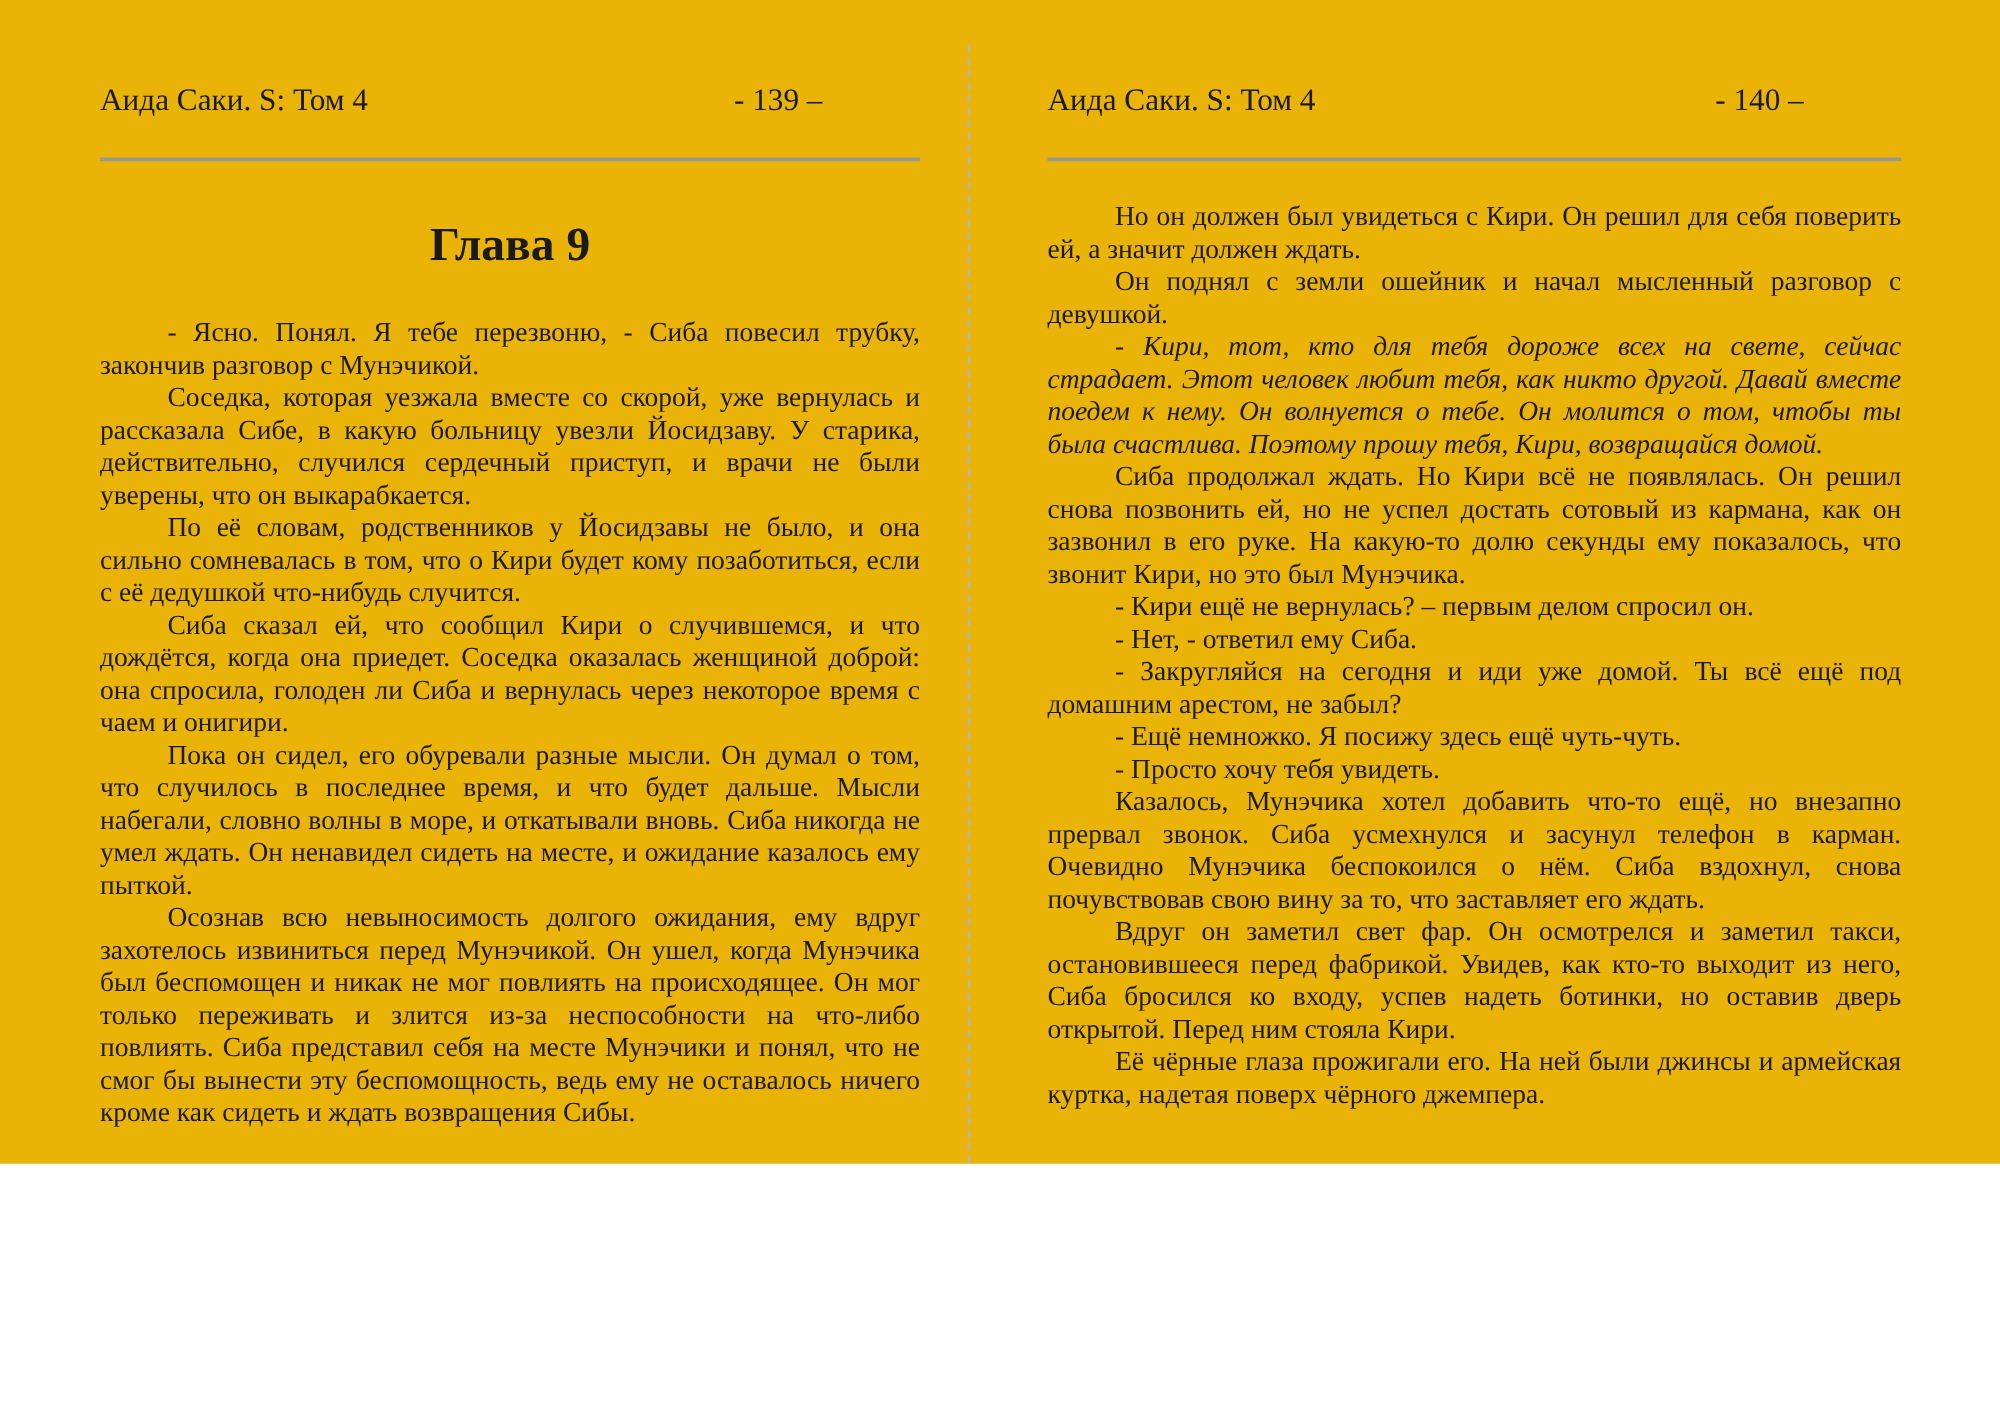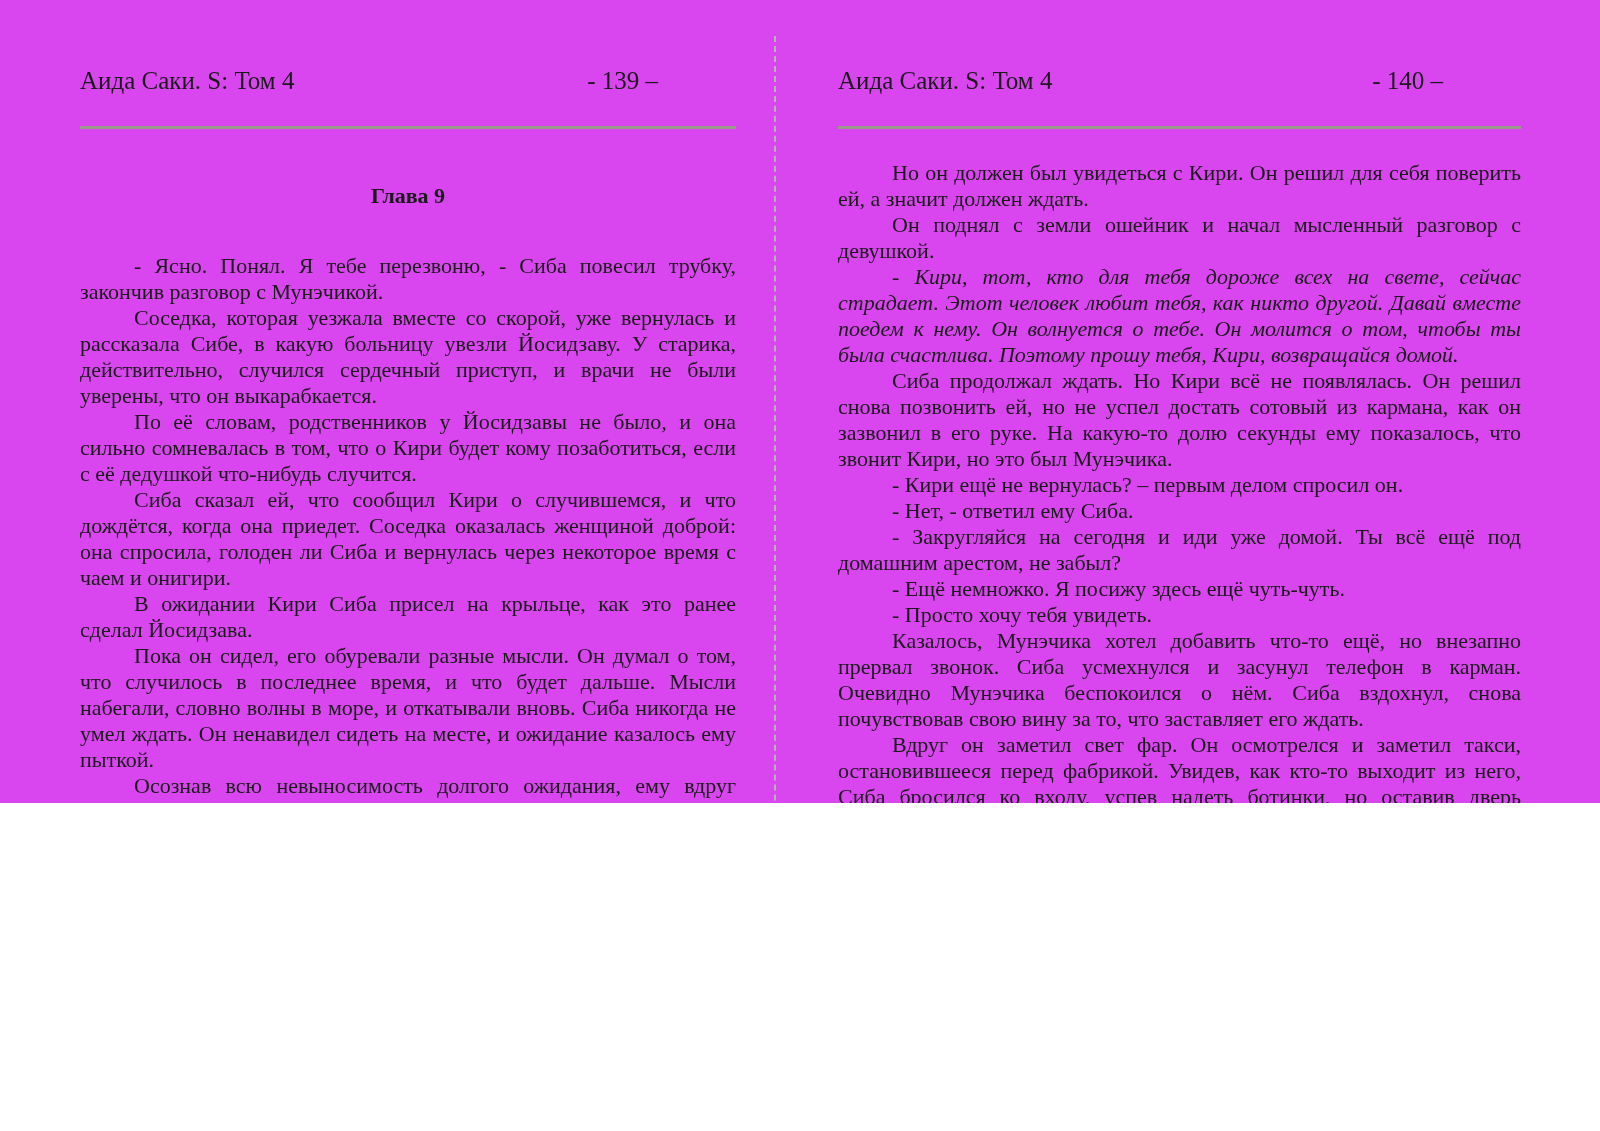--- a/index.html
+++ b/index.html
@@ -9,22 +9,22 @@
   }
   body {
     width: 1600px;
     height: 1131px;
     font-family: "Liberation Serif", "DejaVu Serif", serif;
     color: #1a1a1a;
   }
   .spread {
     position: relative;
     width: 1600px;
-    height: 803px;
-    background: #d946ef;
+    height: 931px;
+    background: #eab308;
     overflow: hidden;
   }
   .divider {
     position: absolute;
     left: 774px;
     top: 36px;
     height: 1054px;
     width: 0;
     border-left: 2px dashed #b4b4b4;
   }
@@ -52,21 +52,21 @@
     white-space: nowrap;
   }
   .rule {
     height: 3px;
     background: #9a9a8b;
     margin-top: 30px;
   }
   .chapter-title {
     margin: 48px 0 0 0;
     text-align: center;
-    font-size: 22px;
+    font-size: 38px;
     line-height: 38px;
     font-weight: bold;
   }
   .page-body { margin-top: 38px; }
   .page-right .page-body { margin-top: 31px; }
   .para {
     margin: 0;
     font-size: 22px;
     line-height: 26px;
     text-align: justify;
@@ -86,21 +86,20 @@
       <span class="running-title">Аида Саки. S: Том 4</span>
       <span class="page-number">- 139 –</span>
     </header>
     <div class="rule"></div>
     <h1 class="chapter-title">Глава 9</h1>
     <div class="page-body">
         <p class="para">- Ясно. Понял. Я тебе перезвоню, - Сиба повесил трубку, закончив разговор с Мунэчикой.</p>
         <p class="para">Соседка, которая уезжала вместе со скорой, уже вернулась и рассказала Сибе, в какую больницу увезли Йосидзаву. У старика, действительно, случился сердечный приступ, и врачи не были уверены, что он выкарабкается.</p>
         <p class="para">По её словам, родственников у Йосидзавы не было, и она сильно сомневалась в том, что о Кири будет кому позаботиться, если с её дедушкой что-нибудь случится.</p>
         <p class="para">Сиба сказал ей, что сообщил Кири о случившемся, и что дождётся, когда она приедет. Соседка оказалась женщиной доброй: она спросила, голоден ли Сиба и вернулась через некоторое время с чаем и онигири.</p>
-        <p class="para">В ожидании Кири Сиба присел на крыльце, как это ранее сделал Йосидзава.</p>
         <p class="para">Пока он сидел, его обуревали разные мысли. Он думал о том, что случилось в последнее время, и что будет дальше. Мысли набегали, словно волны в море, и откатывали вновь. Сиба никогда не умел ждать. Он ненавидел сидеть на месте, и ожидание казалось ему пыткой.</p>
         <p class="para">Осознав всю невыносимость долгого ожидания, ему вдруг захотелось извиниться перед Мунэчикой. Он ушел, когда Мунэчика был беспомощен и никак не мог повлиять на происходящее. Он мог только переживать и злится из-за неспособности на что-либо повлиять. Сиба представил себя на месте Мунэчики и понял, что не смог бы вынести эту беспомощность, ведь ему не оставалось ничего кроме как сидеть и ждать возвращения Сибы.</p>
       </div>
   </section>
 
   <section class="page page-right">
     <header class="page-header">
       <span class="running-title">Аида Саки. S: Том 4</span>
       <span class="page-number">- 140 –</span>
     </header>

